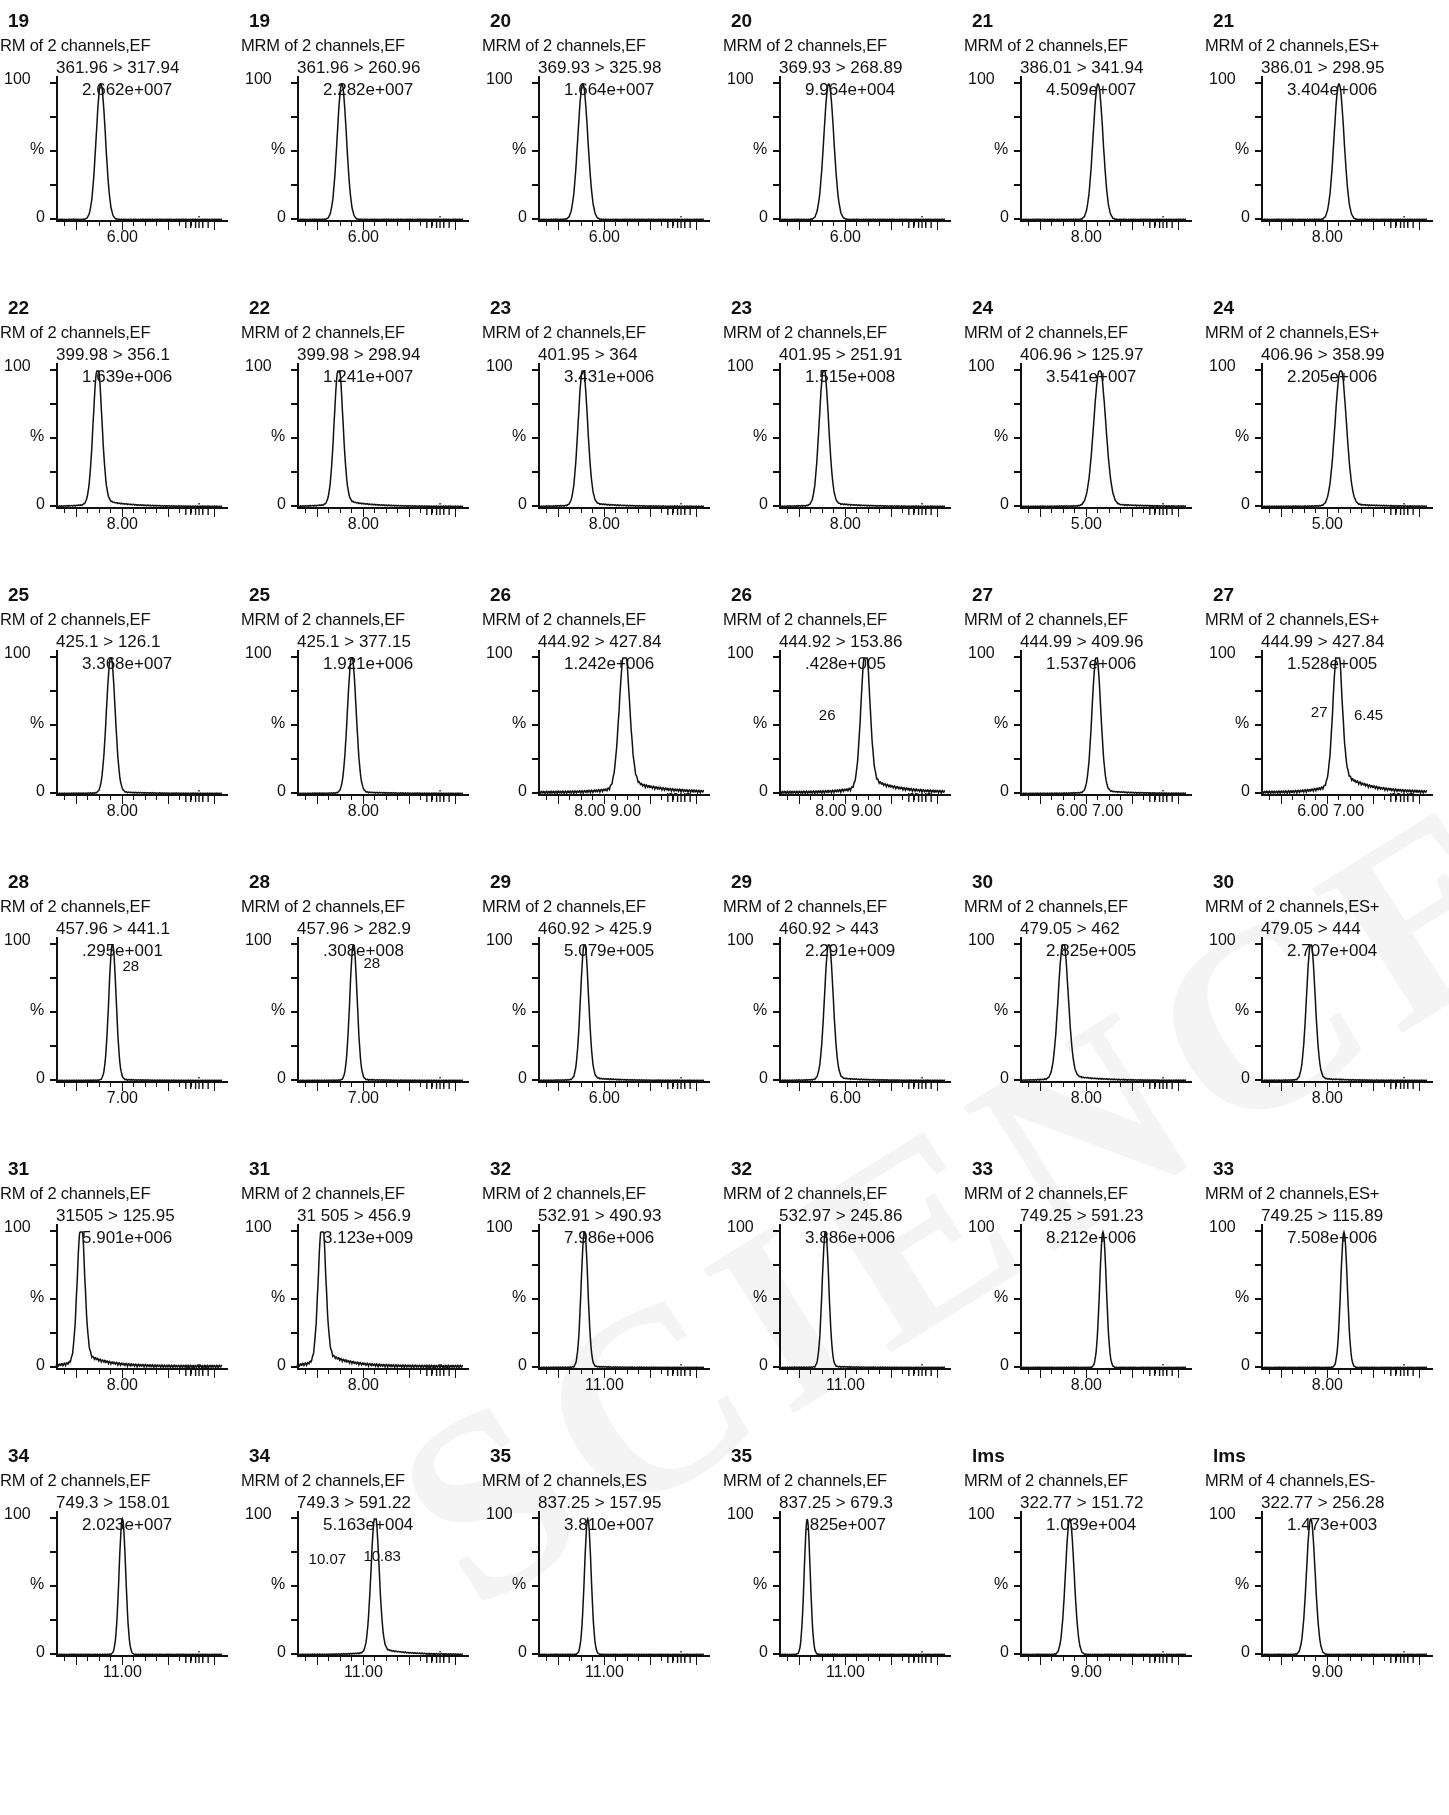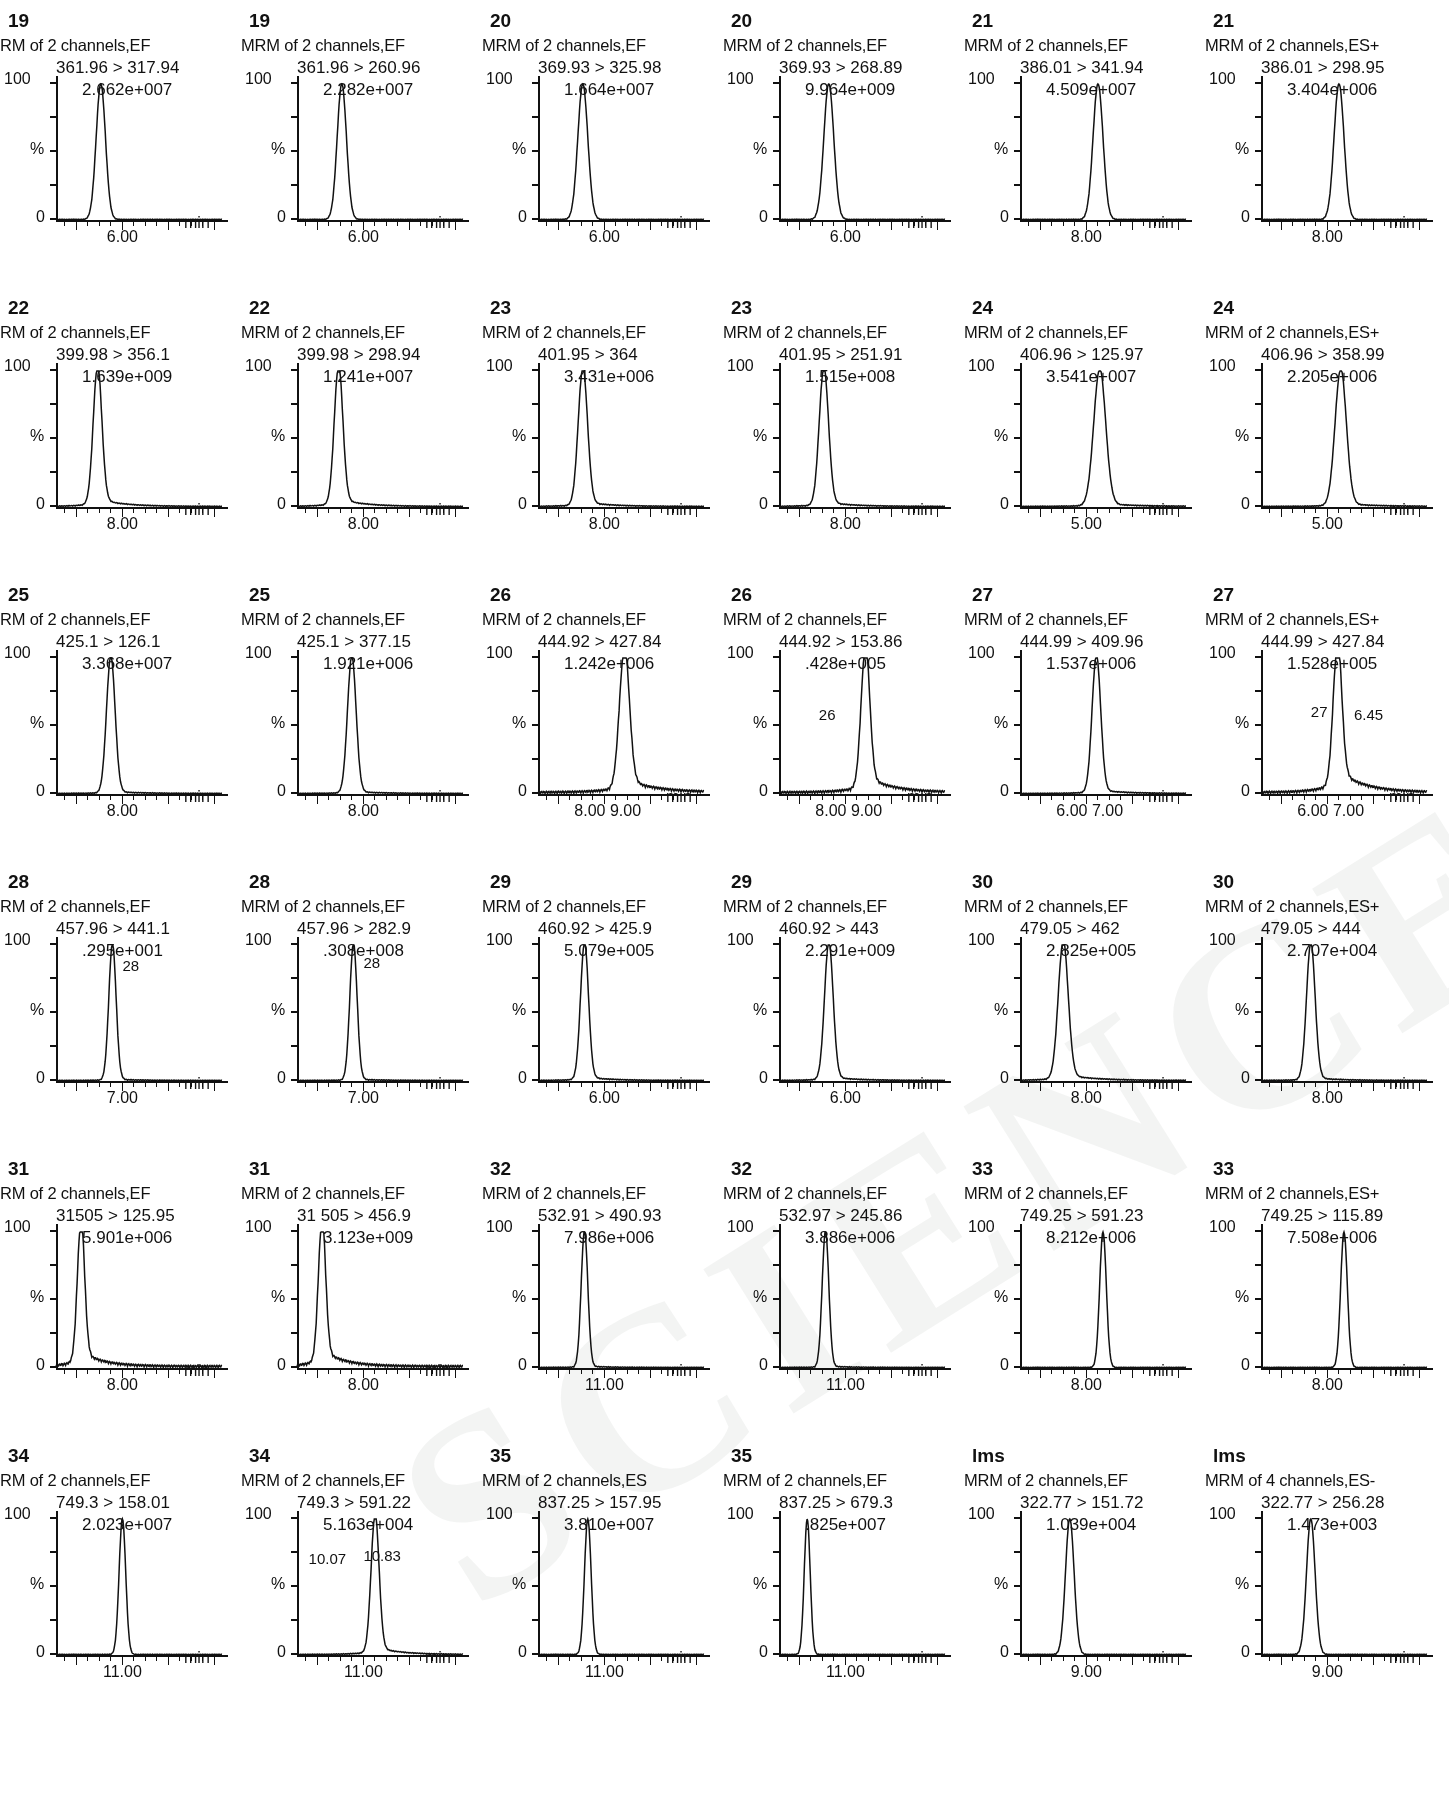--- a/index.html
+++ b/index.html
@@ -198,21 +198,21 @@
               <path d="M22.0 144.0 L22.6 143.4 L23.3 143.2 L23.9 143.5 L24.6 143.8 L25.2 143.3 L25.8 143.2 L26.5 143.7 L27.1 143.6 L27.7 143.2 L28.4 143.3 L29.0 143.9 L29.7 143.5 L30.3 143.2 L30.9 143.4 L31.6 144.0 L32.2 143.4 L32.9 143.2 L33.5 143.6 L34.1 143.8 L34.8 143.3 L35.4 143.2 L36.0 143.7 L36.7 143.6 L37.3 143.2 L38.0 143.3 L38.6 143.9 L39.2 143.5 L39.9 143.2 L40.5 143.5 L41.2 143.9 L41.8 143.3 L42.4 143.2 L43.1 143.6 L43.7 143.7 L44.3 143.2 L45.0 143.3 L45.6 143.8 L46.3 143.5 L46.9 143.1 L47.5 143.3 L48.2 143.8 L48.8 143.2 L49.5 142.9 L50.1 143.0 L50.7 143.1 L51.4 142.2 L52.0 141.6 L52.6 141.3 L53.3 140.3 L53.9 138.5 L54.6 136.7 L55.2 134.9 L55.8 131.6 L56.5 127.5 L57.1 123.0 L57.8 118.1 L58.4 110.9 L59.0 103.2 L59.7 95.0 L60.3 86.0 L60.9 75.4 L61.6 65.0 L62.2 54.9 L62.9 44.5 L63.5 34.3 L64.1 25.7 L64.8 18.8 L65.4 12.8 L66.1 8.8 L66.7 8.0 L67.3 8.7 L68.0 10.9 L68.6 15.7 L69.2 22.8 L69.9 31.2 L70.5 40.1 L71.2 50.2 L71.8 61.2 L72.4 71.6 L73.1 81.4 L73.7 91.2 L74.4 100.6 L75.0 108.1 L75.6 114.8 L76.3 121.0 L76.9 126.4 L77.5 130.0 L78.2 133.1 L78.8 136.2 L79.5 138.3 L80.1 139.4 L80.7 140.5 L81.4 141.9 L82.0 142.3 L82.7 142.3 L83.3 142.8 L83.9 143.6 L84.6 143.2 L85.2 143.0 L85.8 143.4 L86.5 143.8 L87.1 143.3 L87.8 143.2 L88.4 143.6 L89.0 143.7 L89.7 143.2 L90.3 143.3 L91.0 143.8 L91.6 143.5 L92.2 143.2 L92.9 143.4 L93.5 144.0 L94.1 143.4 L94.8 143.2 L95.4 143.5 L96.1 143.8 L96.7 143.3 L97.3 143.2 L98.0 143.7 L98.6 143.6 L99.3 143.2 L99.9 143.3 L100.5 143.9 L101.2 143.5 L101.8 143.2 L102.4 143.4 L103.1 143.9 L103.7 143.4 L104.4 143.2 L105.0 143.6 L105.6 143.8 L106.3 143.3 L106.9 143.3 L107.6 143.7 L108.2 143.6 L108.8 143.2 L109.5 143.3 L110.1 143.9 L110.7 143.4 L111.4 143.2 L112.0 143.5 L112.7 143.9 L113.3 143.3 L113.9 143.2 L114.6 143.6 L115.2 143.7 L115.9 143.2 L116.5 143.3 L117.1 143.8 L117.8 143.6 L118.4 143.2 L119.0 143.4 L119.7 144.0 L120.3 143.4 L121.0 143.2 L121.6 143.5 L122.2 143.9 L122.9 143.3 L123.5 143.2 L124.2 143.7 L124.8 143.7 L125.4 143.2 L126.1 143.3 L126.7 143.8 L127.3 143.5 L128.0 143.2 L128.6 143.4 L129.3 144.0 L129.9 143.4 L130.5 143.2 L131.2 143.5 L131.8 143.8 L132.5 143.3 L133.1 143.2 L133.7 143.7 L134.4 143.6 L135.0 143.2 L135.6 143.3 L136.3 143.9 L136.9 143.5 L137.6 143.2 L138.2 143.4 L138.8 143.9 L139.5 143.4 L140.1 143.2 L140.8 143.6 L141.4 143.8 L142.0 143.3 L142.7 143.3 L143.3 143.7 L143.9 143.6 L144.6 143.2 L145.2 143.3 L145.9 143.9 L146.5 143.4 L147.1 143.2 L147.8 143.5 L148.4 143.9 L149.1 143.3 L149.7 143.2 L150.3 143.6 L151.0 143.7 L151.6 143.2 L152.2 143.3 L152.9 143.8 L153.5 143.6 L154.2 143.2 L154.8 143.4 L155.4 144.0 L156.1 143.4 L156.7 143.2 L157.4 143.5 L158.0 143.8 L158.6 143.3 L159.3 143.2 L159.9 143.7 L160.5 143.7 L161.2 143.2 L161.8 143.3 L162.5 143.8 L163.1 143.5 L163.7 143.2 L164.4 143.4 L165.0 144.0 L165.7 143.4 L166.3 143.2 L166.9 143.5 L167.6 143.8 L168.2 143.3 L168.8 143.2 L169.5 143.7 L170.1 143.6 L170.8 143.2 L171.4 143.3 L172.0 143.9 L172.7 143.5 L173.3 143.2 L174.0 143.4 L174.6 143.9 L175.2 143.4 L175.9 143.2 L176.5 143.6 L177.1 143.8 L177.8 143.3 L178.4 143.3 L179.1 143.7 L179.7 143.6 L180.3 143.2 L181.0 143.3 L181.6 143.9 L182.3 143.4 L182.9 143.2 L183.5 143.5 L184.2 143.9 L184.8 143.3 L185.4 143.2 L186.1 143.6 L186.7 143.7 L187.4 143.2 L188.0 143.3"></path>
             </svg>
             <div class="minlbl" style="left:150px;top:138px">min</div>
             <div class="xlbl" style="left:88.4px">6.00</div>
           </div>
         </div>
         <div class="cell" style="left:727px">
           <div class="idx">20</div>
           <div class="hdr">MRM of 2 channels,EF</div>
           <div class="sub">369.93 &gt; 268.89</div>
-          <div class="intens">9.964e+009</div>
+          <div class="intens">9.964e+004</div>
           <div class="plot">
             <div class="y100">100</div>
             <div class="ypct">%</div>
             <div class="y0">0</div>
             <div class="yaxis"></div>
             <div class="xaxis" style="width:172px"></div>
             <div class="xtick" style="left:30.0px"></div>
             <div class="xtick major" style="left:41.5px"></div>
             <div class="xtick" style="left:53.0px"></div>
             <div class="xtick" style="left:64.5px"></div>
@@ -311,21 +311,21 @@
             <div class="minlbl" style="left:150px;top:138px">min</div>
             <div class="xlbl" style="left:88.4px">8.00</div>
           </div>
         </div>
       </div>
       <div class="row" style="top:293px;position:absolute;left:0;width:1449px;">
         <div class="cell" style="left:4px">
           <div class="idx">22</div>
           <div class="hdr">RM of 2 channels,EF</div>
           <div class="sub">399.98 &gt; 356.1</div>
-          <div class="intens">1.639e+009</div>
+          <div class="intens">1.639e+006</div>
           <div class="plot">
             <div class="y100">100</div>
             <div class="ypct">%</div>
             <div class="y0">0</div>
             <div class="yaxis"></div>
             <div class="xaxis" style="width:172px"></div>
             <div class="xtick" style="left:30.0px"></div>
             <div class="xtick major" style="left:41.5px"></div>
             <div class="xtick" style="left:53.0px"></div>
             <div class="xtick" style="left:64.5px"></div>

